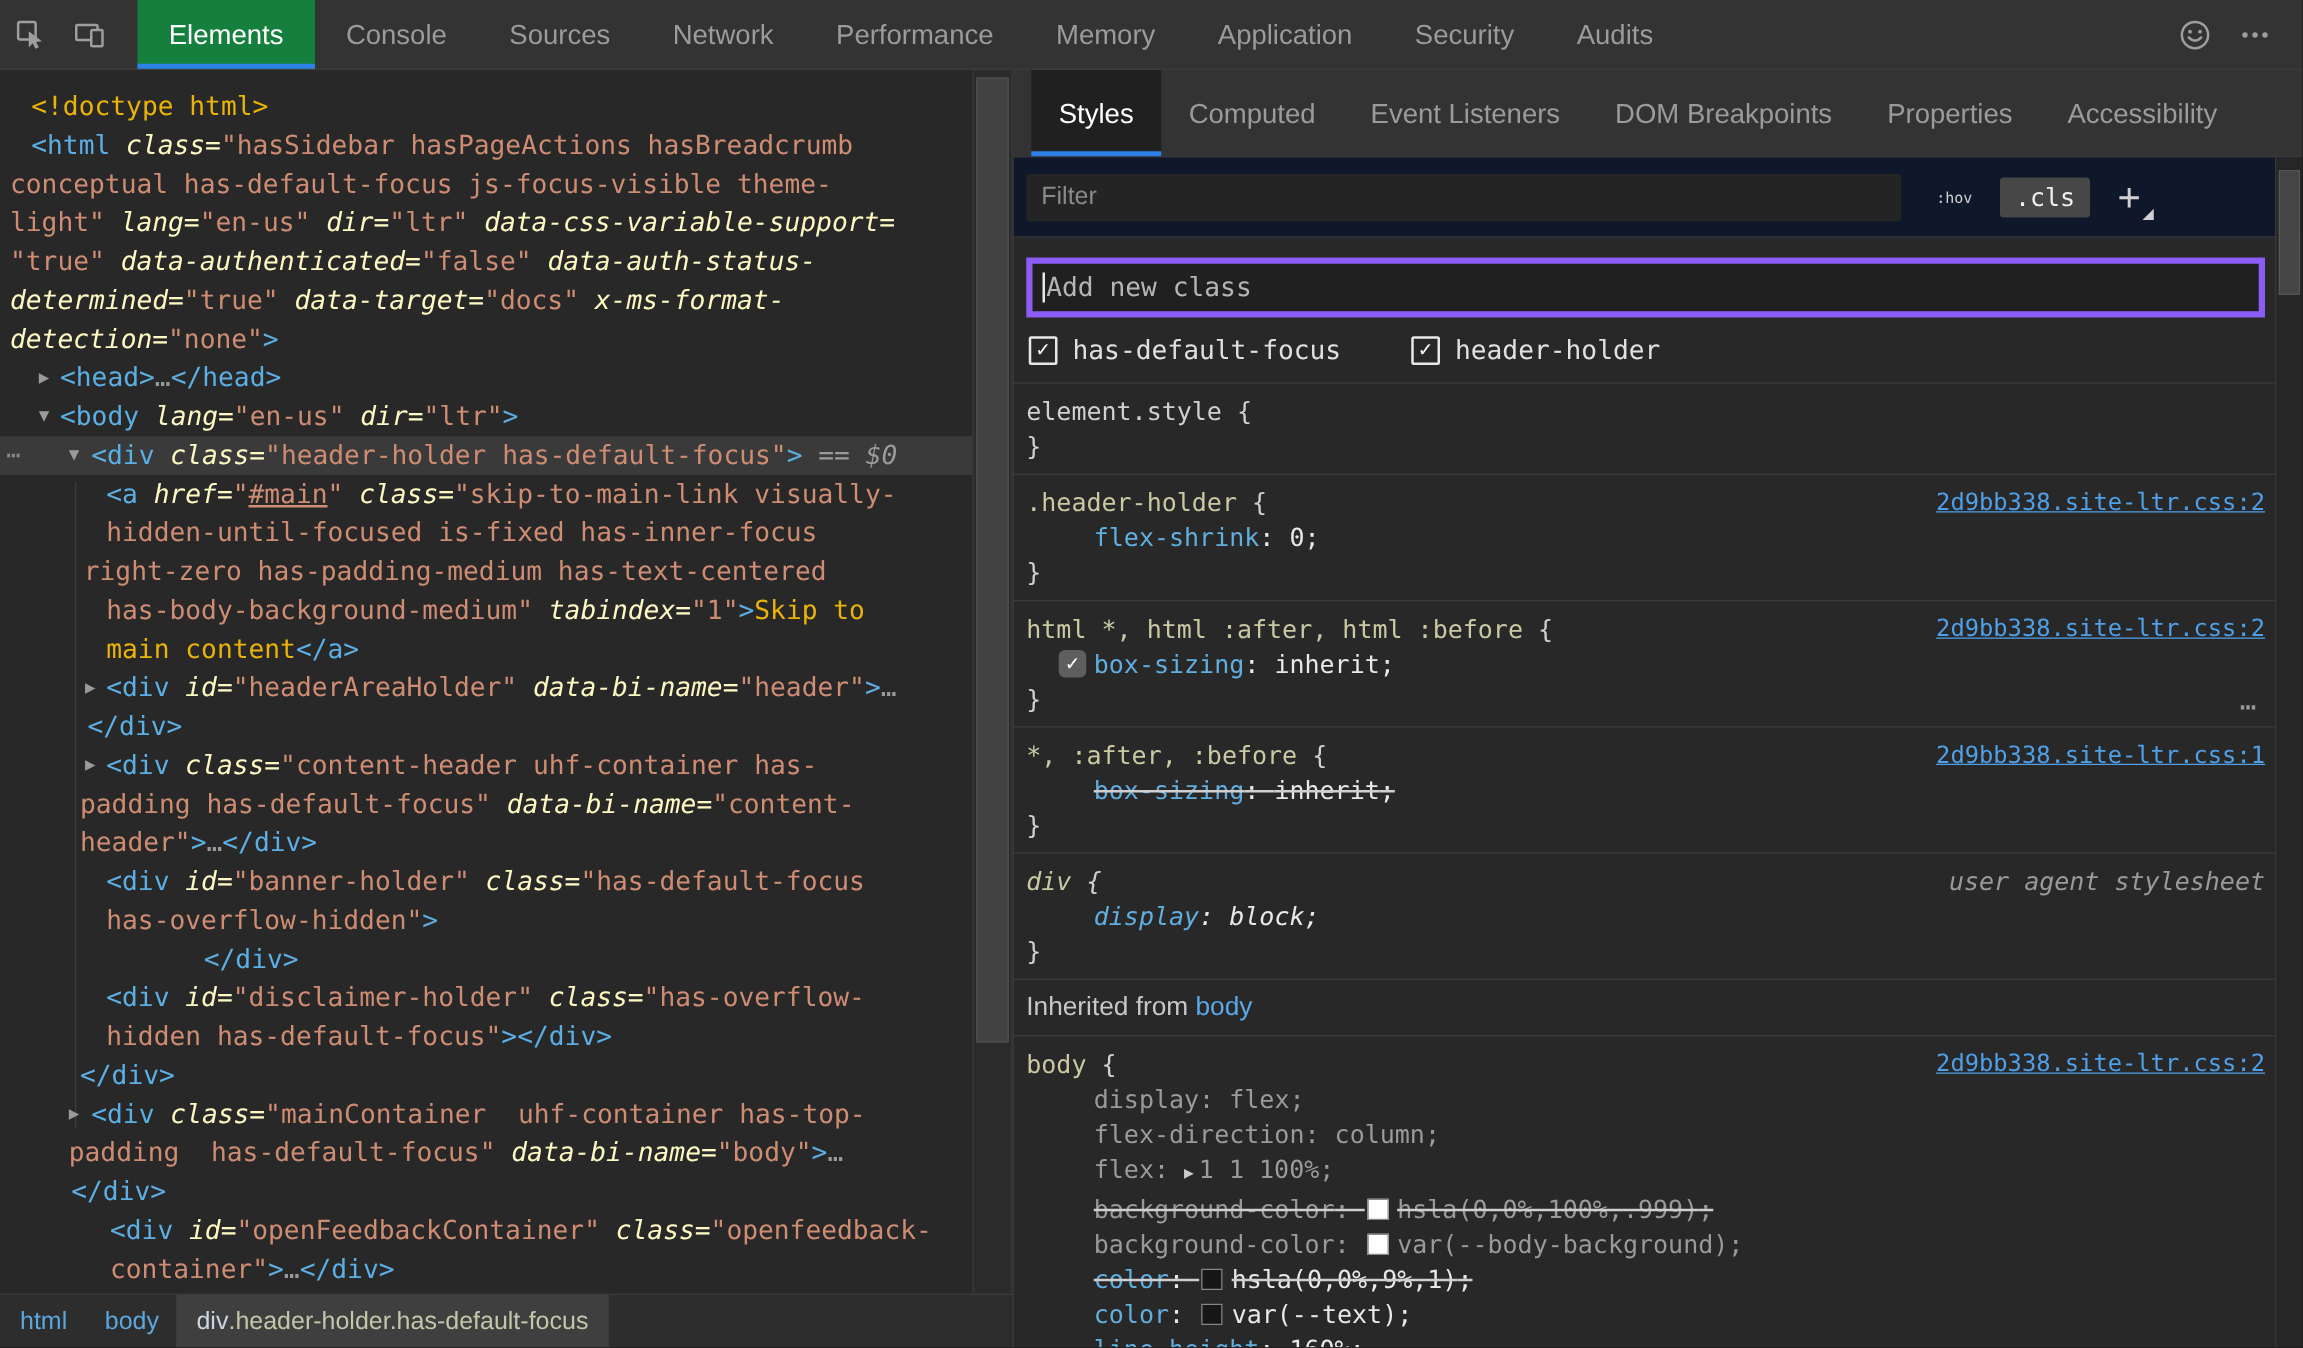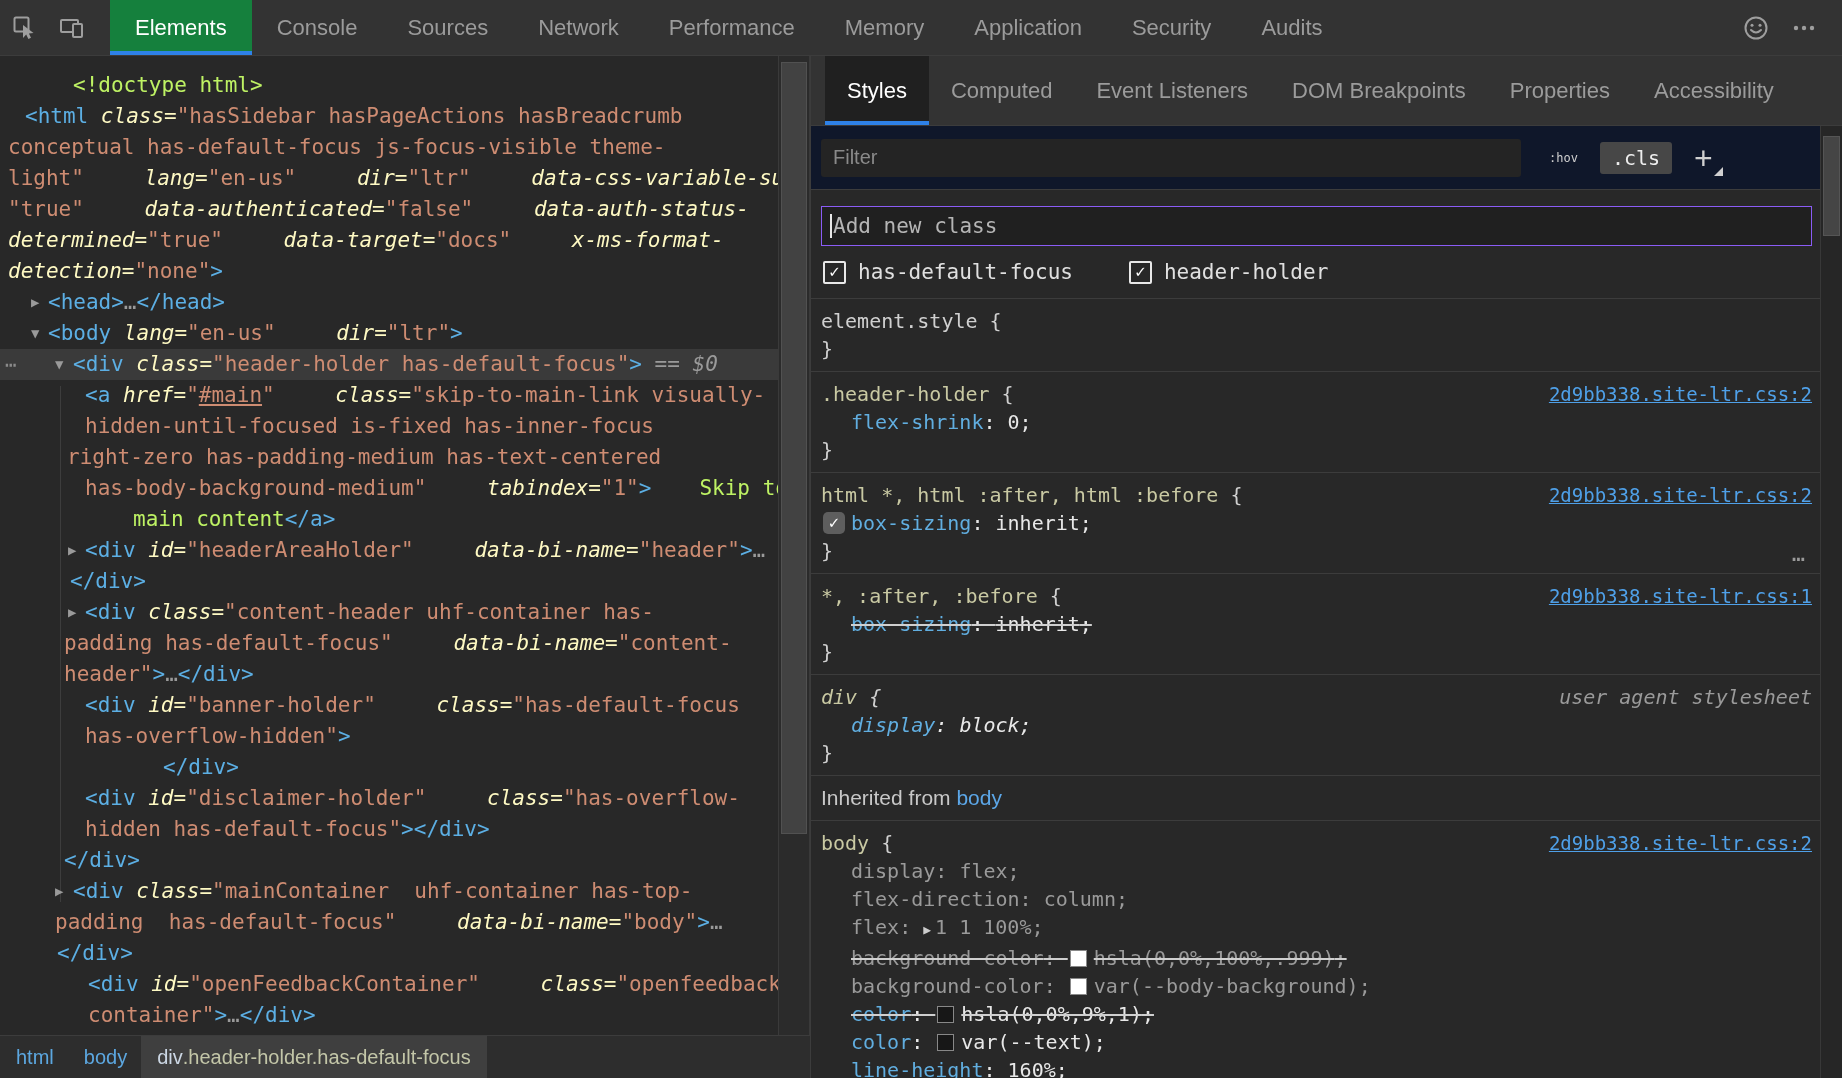--- a/index.html
+++ b/index.html
@@ -18,21 +18,21 @@
   
   .main{position:absolute;left:0;top:56px;right:0;bottom:0;}
   .dom-panel{position:absolute;left:0;top:0;width:810px;bottom:0;background:#282828;}
   .dom-tree{position:absolute;left:0;top:0;width:778px;bottom:43px;overflow:hidden;
     font-family:"DejaVu Sans Mono",monospace;font-size:21px;padding-top:14px;}
   .code-line{position:relative;height:31px;line-height:31px;white-space:pre;color:#d8d8d8;cursor:default;}
   .code-line.selected{background:#3a3a3a;}
   .arrow{position:absolute;top:0;font-size:14px;color:#9a9a9a;line-height:31px;cursor:pointer;}
   .row-dots{position:absolute;left:5px;top:0;color:#8a8a8a;letter-spacing:2px;font-size:19px;cursor:pointer;}
   .c-tag{color:#5cafe4;} .c-attr{color:#fef9c3;font-style:italic;} .c-val{color:#ce8c72;}
-  .c-text{color:#bef264;margin-left:48px;} .c-dim{color:#9a9a9a;}
+  .c-text{color:#eab308;} .c-dim{color:#9a9a9a;}
   .c-eq{color:#9a9a9a;font-style:italic;}
   .c-vallink{color:#ce8c72;text-decoration:underline;}
   .indent-guide{position:absolute;left:60px;top:330px;width:1px;height:516px;background:#3d3d3d;}
   
   .dom-scroll{position:absolute;left:778px;top:0;width:32px;bottom:43px;background:#2b2b2b;border-left:1px solid #3a3a3a;border-right:1px solid #3a3a3a;box-sizing:border-box;}
   .dom-scroll .thumb{position:absolute;left:2px;right:2px;top:6px;height:772px;background:#424242;border:1px solid #515151;box-sizing:border-box;cursor:pointer;}
   
   .statusbar{position:absolute;left:0;right:0;bottom:0;height:43px;background:#2d2d2d;border-top:1px solid #3c3c3c;box-sizing:border-box;display:flex;align-items:stretch;font-size:20px;overflow:hidden;}
   .crumb{display:flex;align-items:center;margin-left:30px;color:#5ca7e0;cursor:pointer;white-space:nowrap;}
   .crumb:first-child{margin-left:16px;}
@@ -55,31 +55,31 @@
     font-family:"DejaVu Sans Mono",monospace;font-size:20px;}
   .styles-scroll{position:absolute;right:0;top:70px;bottom:0;width:22px;background:#262626;border-left:1px solid #383838;box-sizing:border-box;}
   .styles-scroll .thumb{position:absolute;left:2px;right:2px;top:10px;height:100px;background:#454545;border:1px solid #555555;box-sizing:border-box;cursor:pointer;}
   
   .sec{position:relative;border-bottom:1px solid #3c3c3c;padding:8px 0 8px 10px;}
   .sec-row{position:relative;line-height:28px;min-height:28px;white-space:pre;}
   .sel-name{color:#c9c9a3;} .sel-plain{color:#d0d0d0;}
   .sec-row.italic, .prop-row.italic{font-style:italic;}
   .css-link{position:absolute;right:8px;top:0;color:#4fa0e8;text-decoration:underline;font-size:19px;cursor:pointer;}
   .ua-note{position:absolute;right:8px;top:0;color:#9a9a9a;font-style:italic;font-size:20px;}
-  .prop-row{position:relative;line-height:28px;padding-left:30px;white-space:pre;cursor:default;}
+  .prop-row{position:relative;line-height:28px;padding-left:30px;white-space:pre;cursor:default;margin-left:24px;}
   .prop-name{color:#61aee0;} .prop-colon,.prop-value,.prop-semi{color:#e8e8e8;}
   .prop-row.dim .prop-name,.prop-row.dim .prop-colon,.prop-row.dim .prop-value,.prop-row.dim .prop-semi{color:#9a9a9a;}
   .struck{text-decoration:line-through;text-decoration-color:#cfcfcf;}
   .swatch{display:inline-block;width:17px;height:17px;border:1px solid #888;margin:0 7px -2px 2px;box-sizing:border-box;cursor:pointer;}
   .flex-arrow{color:#cccccc;font-size:13px;margin-right:4px;cursor:pointer;}
   .prop-checkbox{position:absolute;left:2px;top:3px;width:22px;height:22px;background:#5e5e5e;border-radius:5px;color:#ffffff;font-size:15px;line-height:22px;text-align:center;cursor:pointer;font-family:"DejaVu Sans",sans-serif;}
   .more-dots{position:absolute;right:14px;bottom:2px;color:#9a9a9a;font-size:22px;letter-spacing:1px;cursor:pointer;}
   .close-brace{color:#d0d0d0;line-height:28px;white-space:pre;}
   
-  .newclass-box{margin:8px 8px 0 0;height:38px;border:1px solid #8b5cf6;background:#202020;display:flex;align-items:center;padding:0 8px;position:relative;cursor:text;}
+  .newclass-box{margin:8px 8px 0 0;height:38px;border:5px solid #8b5cf6;background:#202020;display:flex;align-items:center;padding:0 8px;position:relative;cursor:text;}
   .newclass-caret{width:2px;height:24px;background:#e8e8e8;margin-right:1px;}
   .newclass-text{color:#b5b5b5;font-size:21px;font-family:"DejaVu Sans Mono",monospace;}
   .chk-row{display:flex;align-items:center;margin:14px 0 6px 2px;}
   .chk-item{display:flex;align-items:center;margin-right:56px;cursor:pointer;}
   .chk-box{width:19px;height:19px;border:2px solid #e8e8e8;border-radius:2px;color:#ffffff;font-size:15px;line-height:19px;text-align:center;margin-right:12px;font-family:"DejaVu Sans",sans-serif;}
   .chk-label{color:#e0e0e0;font-size:21px;font-family:"DejaVu Sans Mono",monospace;}
   
   .inherited{padding:10px 0 10px 10px;font-family:"Liberation Sans",sans-serif;font-size:21px;color:#c8c8c8;border-bottom:1px solid #3c3c3c;}
   .inherited .body-link{color:#5ca7e8;cursor:pointer;}
 </style>

